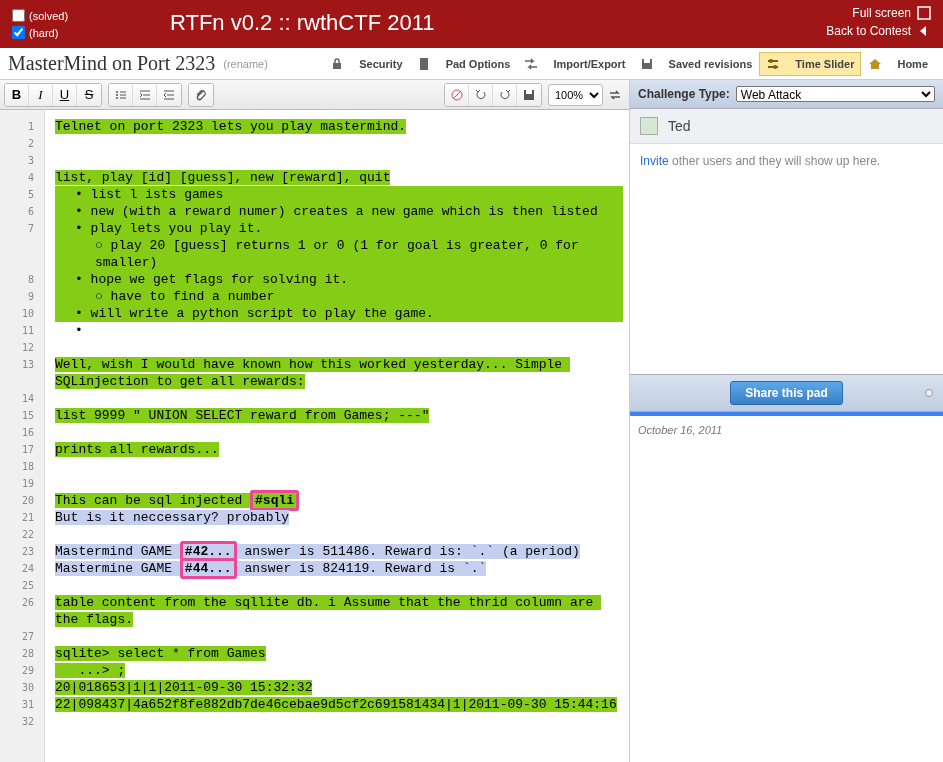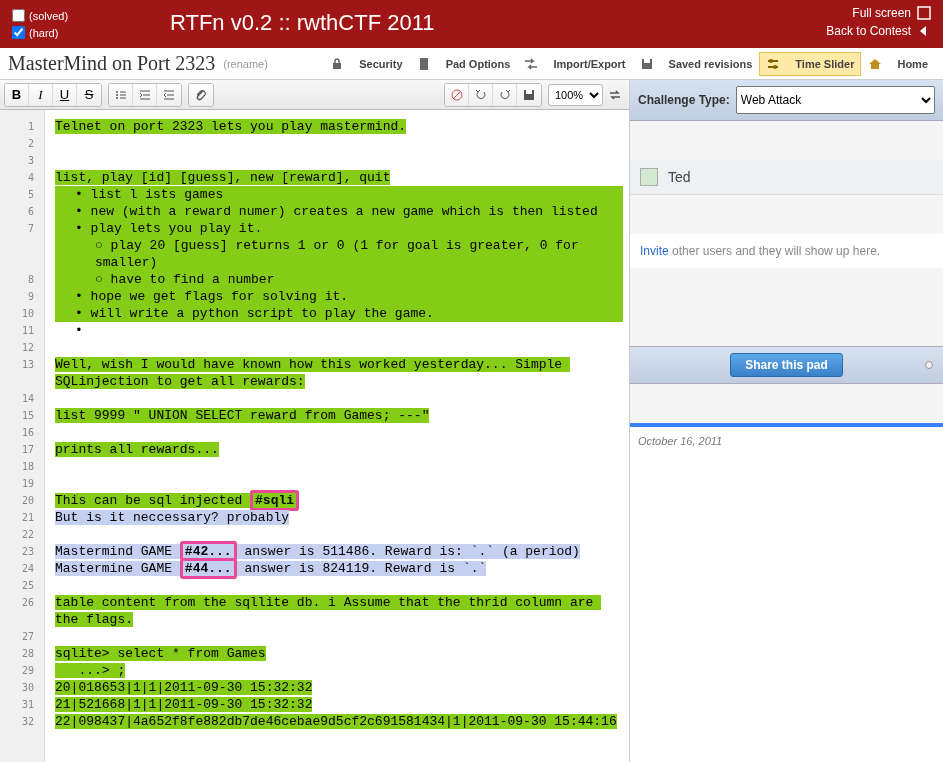--- a/index.html
+++ b/index.html
@@ -41,23 +41,23 @@
 .content { flex: 1; padding: 8px 6px 8px 10px; font-family: "Courier New", monospace; font-size: 13px; line-height: 17px; overflow-y: scroll; overflow-x: hidden; }
 .content .line { min-height: 17px; white-space: pre-wrap; word-wrap: break-word; }
 .hl-green { background: #84cc16; }
 .hl-blue { background: #c5d0f0; }
 .tag-box { border: 3px solid #ec4899; padding: 0 2px; border-radius: 3px; font-weight: bold; }
 .bullet-l1 { padding-left: 20px; }
 .bullet-l1::before { content: "• "; }
 .bullet-l2 { padding-left: 40px; }
 .bullet-l2::before { content: "○ "; }
 
-.side-col { flex: 1; display: flex; flex-direction: column; background: #f5f5f5; gap: 39px; }
+.side-col { flex: 1; display: flex; flex-direction: column; background: #f5f5f5; }
 .side-header { background: linear-gradient(#d8e2f0,#c0cde0); border-bottom: 1px solid #aab; padding: 6px 8px; display: flex; align-items: center; gap: 6px; font-size: 12px; font-weight: bold; color: #333; }
-.side-header select { height: 28px; font-size: 12px; flex: 1; }
+.side-header select { height: 16px; font-size: 12px; flex: 1; }
 .user-row { background: #eef0f4; border-bottom: 1px solid #ddd; padding: 8px 10px; display: flex; align-items: center; gap: 10px; }
 .user-swatch { width: 18px; height: 18px; background: #d4e8d4; border: 1px solid #aaa; }
 .user-name { font-size: 14px; color: #444; }
 .invite-row { padding: 10px; font-size: 12px; color: #888; background: #fff; flex: 0 0 auto; }
 .invite-row .lnk { color: #2a6bcc; cursor: pointer; }
 .side-flex { flex: 1; background: #fff; }
 .share-bar { background: linear-gradient(#d8e2f0,#c0cde0); border-top: 1px solid #aab; border-bottom: 1px solid #aab; padding: 6px; text-align: center; position: relative; }
 .share-btn { display: inline-block; background: linear-gradient(#5ba8e8,#3a80c8); color: #fff; font-weight: bold; font-size: 12px; padding: 4px 14px; border-radius: 3px; border: 1px solid #2a6bb0; cursor: pointer; }
 .share-dot { position: absolute; right: 10px; top: 50%; transform: translateY(-50%); width: 8px; height: 8px; border: 1px solid #999; border-radius: 4px; background: #eee; }
 .chat-area { background: #fff; flex: 0 0 auto; height: 350px; border-top: 4px solid #3b82f6; padding: 8px; }
@@ -251,22 +251,22 @@
         </div>
       <div class="content" id="content">
           <div class="line"><span class="hl-green">Telnet on port 2323 lets you play mastermind.</span></div>
           <div class="line"></div>
           <div class="line"></div>
           <div class="line"><span class="hl-green">list, play [id] [guess], new [reward], quit</span></div>
           <div class="line hl-green bullet-l1">list l ists games</div>
           <div class="line hl-green bullet-l1">new (with a reward numer) creates a new game which is then listed</div>
           <div class="line hl-green bullet-l1">play lets you play it.</div>
           <div class="line hl-green bullet-l2">play 20 [guess] returns 1 or 0 (1 for goal is greater, 0 for smaller)</div>
+          <div class="line hl-green bullet-l1">hope we get flags for solving it.</div>
           <div class="line hl-green bullet-l2">have to find a number</div>
-          <div class="line hl-green bullet-l1">hope we get flags for solving it.</div>
           <div class="line hl-green bullet-l1">will write a python script to play the game.</div>
           <div class="line bullet-l1"></div>
           <div class="line"></div>
           <div class="line"><span class="hl-green">Well, wish I would have known how this worked yesterday... Simple SQLinjection to get all rewards:</span></div>
           <div class="line"></div>
           <div class="line"><span class="hl-green">list 9999 " UNION SELECT reward from Games; ---"</span></div>
           <div class="line"></div>
           <div class="line"><span class="hl-green">prints all rewards...</span></div>
           <div class="line"></div>
           <div class="line"></div>
@@ -274,21 +274,20 @@
           <div class="line"><span class="hl-blue">But is it neccessary? probably</span></div>
           <div class="line"></div>
           <div class="line"><span class="hl-blue">Mastermind GAME </span><span class="hl-blue tag-box">#42...</span><span class="hl-blue"> answer is 511486. Reward is: `.` (a period)</span></div>
           <div class="line"><span class="hl-blue">Mastermine GAME </span><span class="hl-blue tag-box">#44...</span><span class="hl-blue"> answer is 824119. Reward is `.`</span></div>
           <div class="line"></div>
           <div class="line"><span class="hl-green">table content from the sqllite db. i Assume that the thrid column are the flags.</span></div>
           <div class="line"></div>
           <div class="line"><span class="hl-green">sqlite&gt; select * from Games</span></div>
           <div class="line"><span class="hl-green">   ...&gt; ;</span></div>
           <div class="line"><span class="hl-green">20|018653|1|1|2011-09-30 15:32:32</span></div>
-          <div class="line"><span class="hl-green">21|521668|1|1|2011-09-30 15:32:32</span></div>
           <div class="line"><span class="hl-green">22|098437|4a652f8fe882db7de46cebae9d5cf2c691581434|1|2011-09-30 15:44:16</span></div>
         </div>
     </div>
   </div>
 
   <div class="side-col">
     <div class="side-header">
       <span>Challenge Type:</span>
       <select>
         <option>Web Attack</option>

